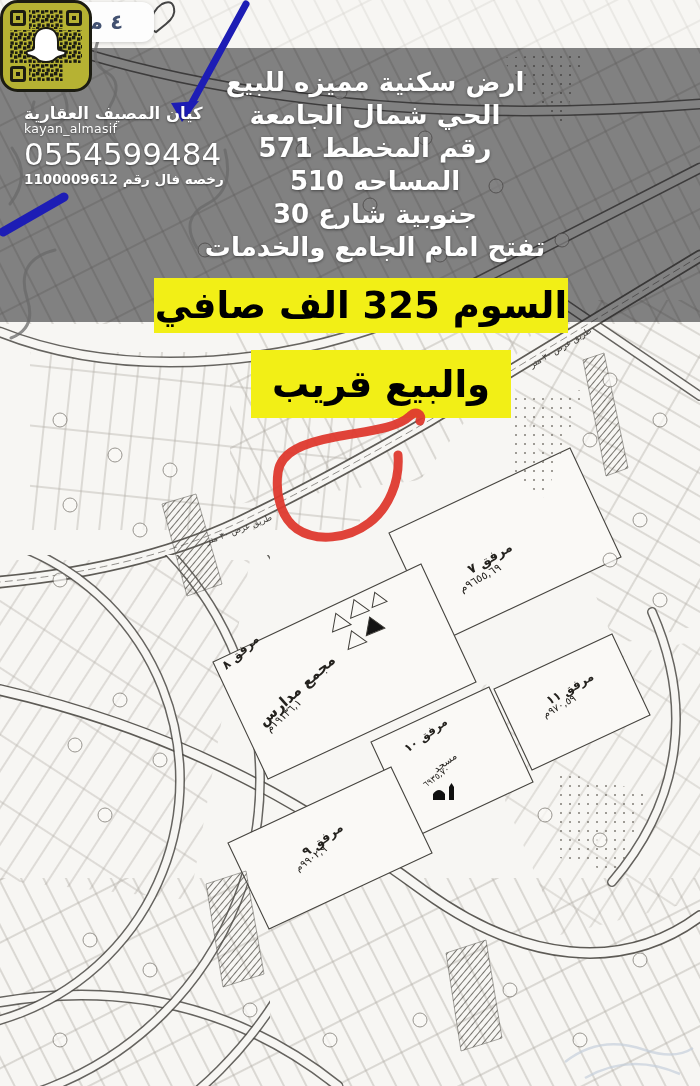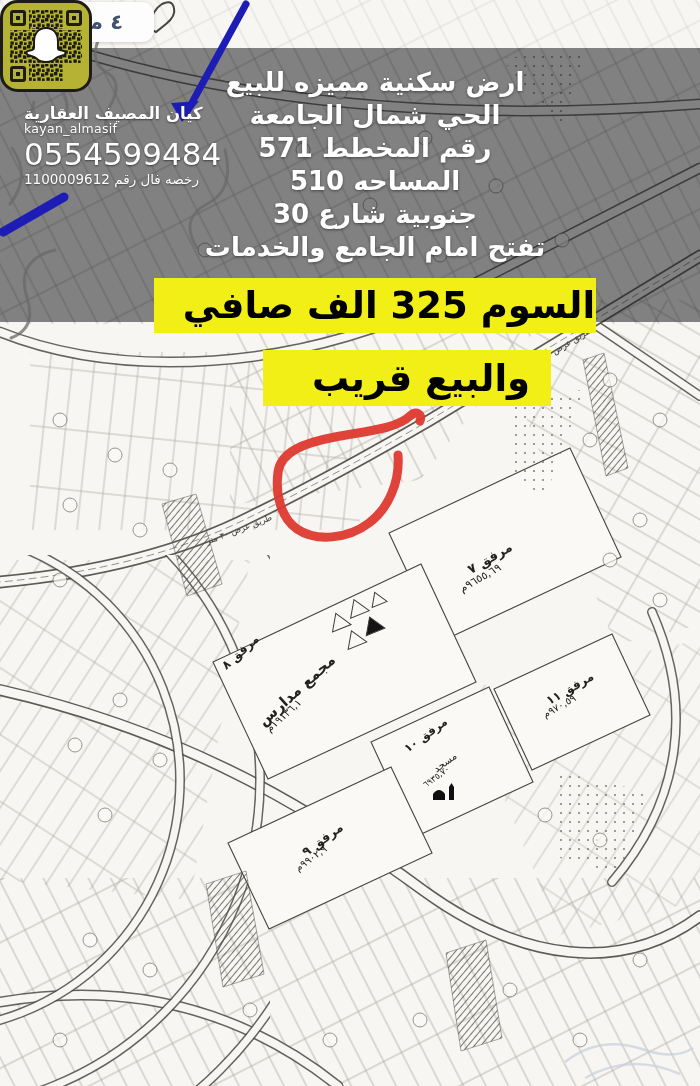--- a/index.html
+++ b/index.html
@@ -11,27 +11,27 @@
          border-radius:12px;display:flex;align-items:center;justify-content:center;
          font-size:21px;font-weight:700;color:#425170;box-shadow:0 1px 4px rgba(0,0,0,.18);}
   .listing{position:absolute;left:130px;top:66px;width:490px;text-align:center;direction:rtl;
            color:#ffffff;font-weight:700;font-size:26px;line-height:33px;
            text-shadow:0 1px 3px rgba(0,0,0,.45);}
   .contact{position:absolute;left:6px;top:104px;width:218px;text-align:left;direction:rtl;
            color:#fff;text-shadow:0 1px 2px rgba(0,0,0,.5);margin-left:18px;}
   .contact .company{font-size:16.5px;font-weight:700;}
   .contact .handle{font-size:12.5px;font-weight:400;margin-top:-2px;letter-spacing:.3px;}
   .contact .phone{font-size:31px;font-weight:400;direction:ltr;line-height:36px;}
-  .contact .license{font-size:13.5px;font-weight:400;margin-top:-1px;}
+  .contact .license{font-size:13.5px;font-weight:700;margin-top:-1px;}
   .wa{position:absolute;left:206px;top:120px;}
   .qr{position:absolute;left:556px;top:108px;}
   .hl{position:absolute;background:#f2ef16;display:flex;align-items:center;justify-content:center;
-      direction:rtl;color:#000;font-weight:700;font-size:37px;padding-left:28px;}
+      direction:rtl;color:#000;font-weight:700;font-size:37px;}
   .hl1{left:154px;top:278px;width:414px;height:55px;}
-  .hl2{left:251px;top:350px;width:260px;height:56px;margin-left:12px;}
+  .hl2{left:251px;top:350px;width:260px;height:68px;}
   .redmark{position:absolute;left:0;top:0;}
   svg text{font-family:"DejaVu Sans",sans-serif;}
 </style>
 </head>
 <body>
 
 <div class="stage">
 
   <svg class="map" width="700" height="1086" viewBox="0 0 700 1086">
     <defs>

